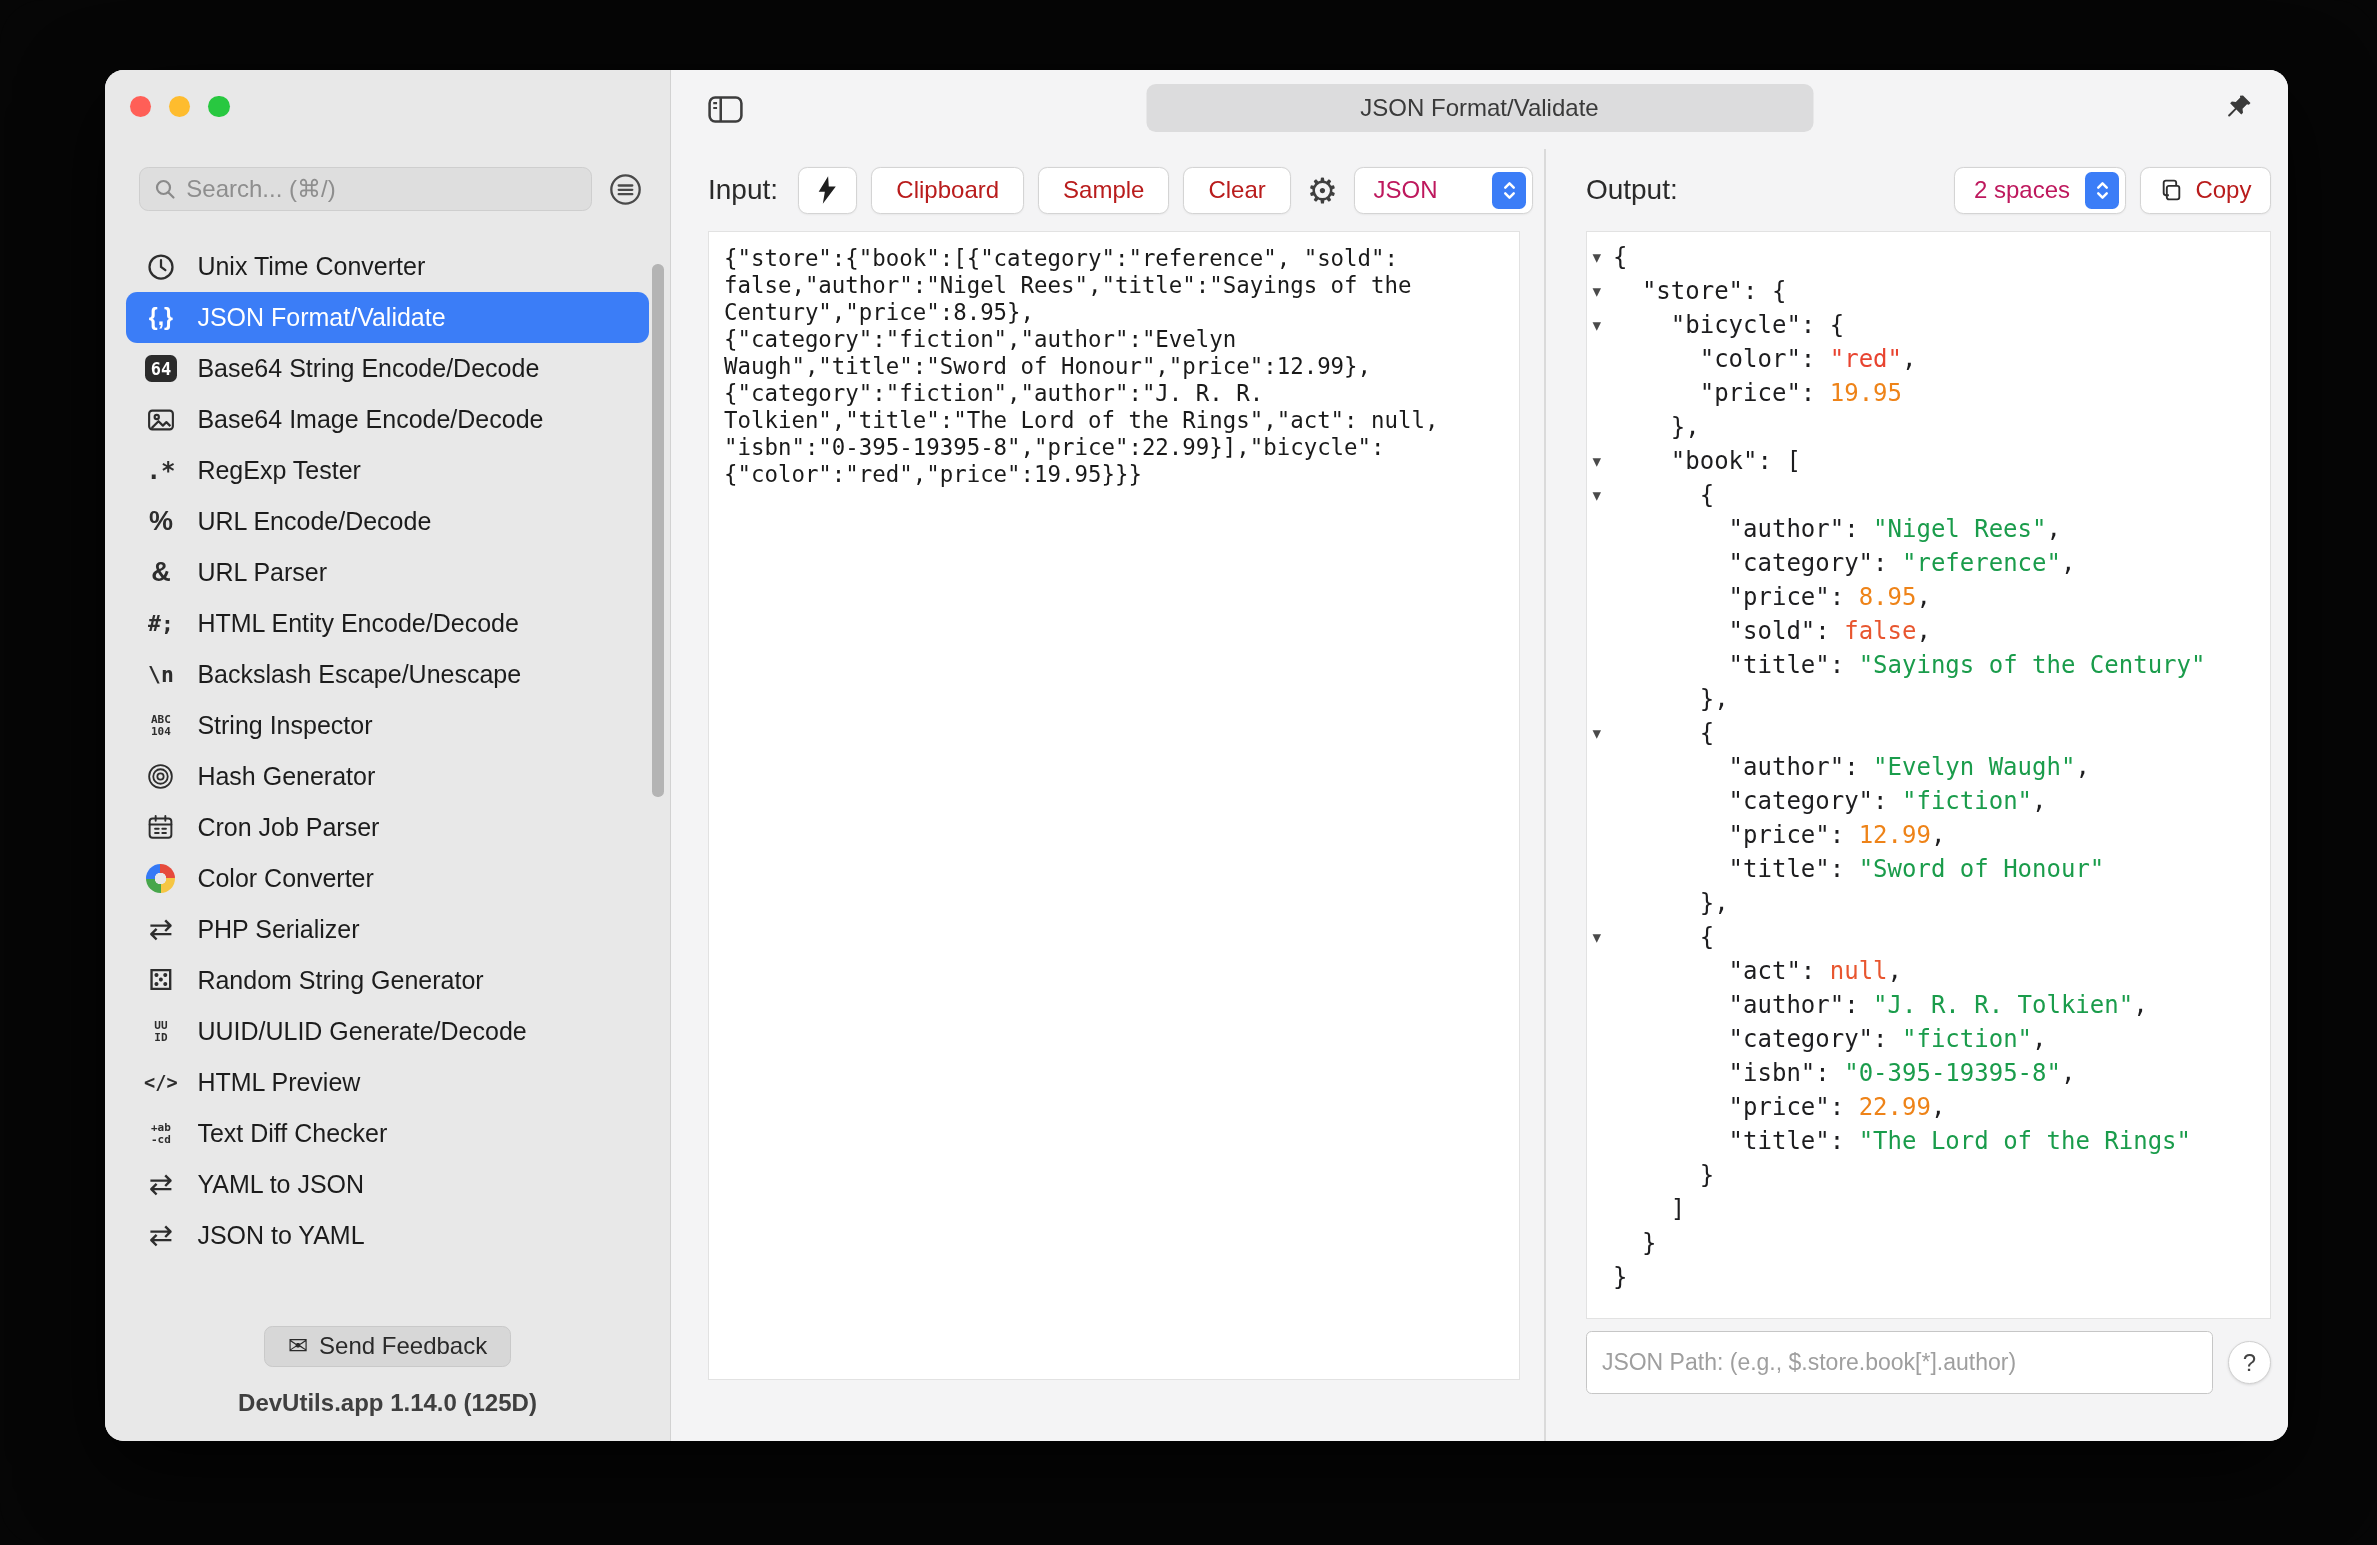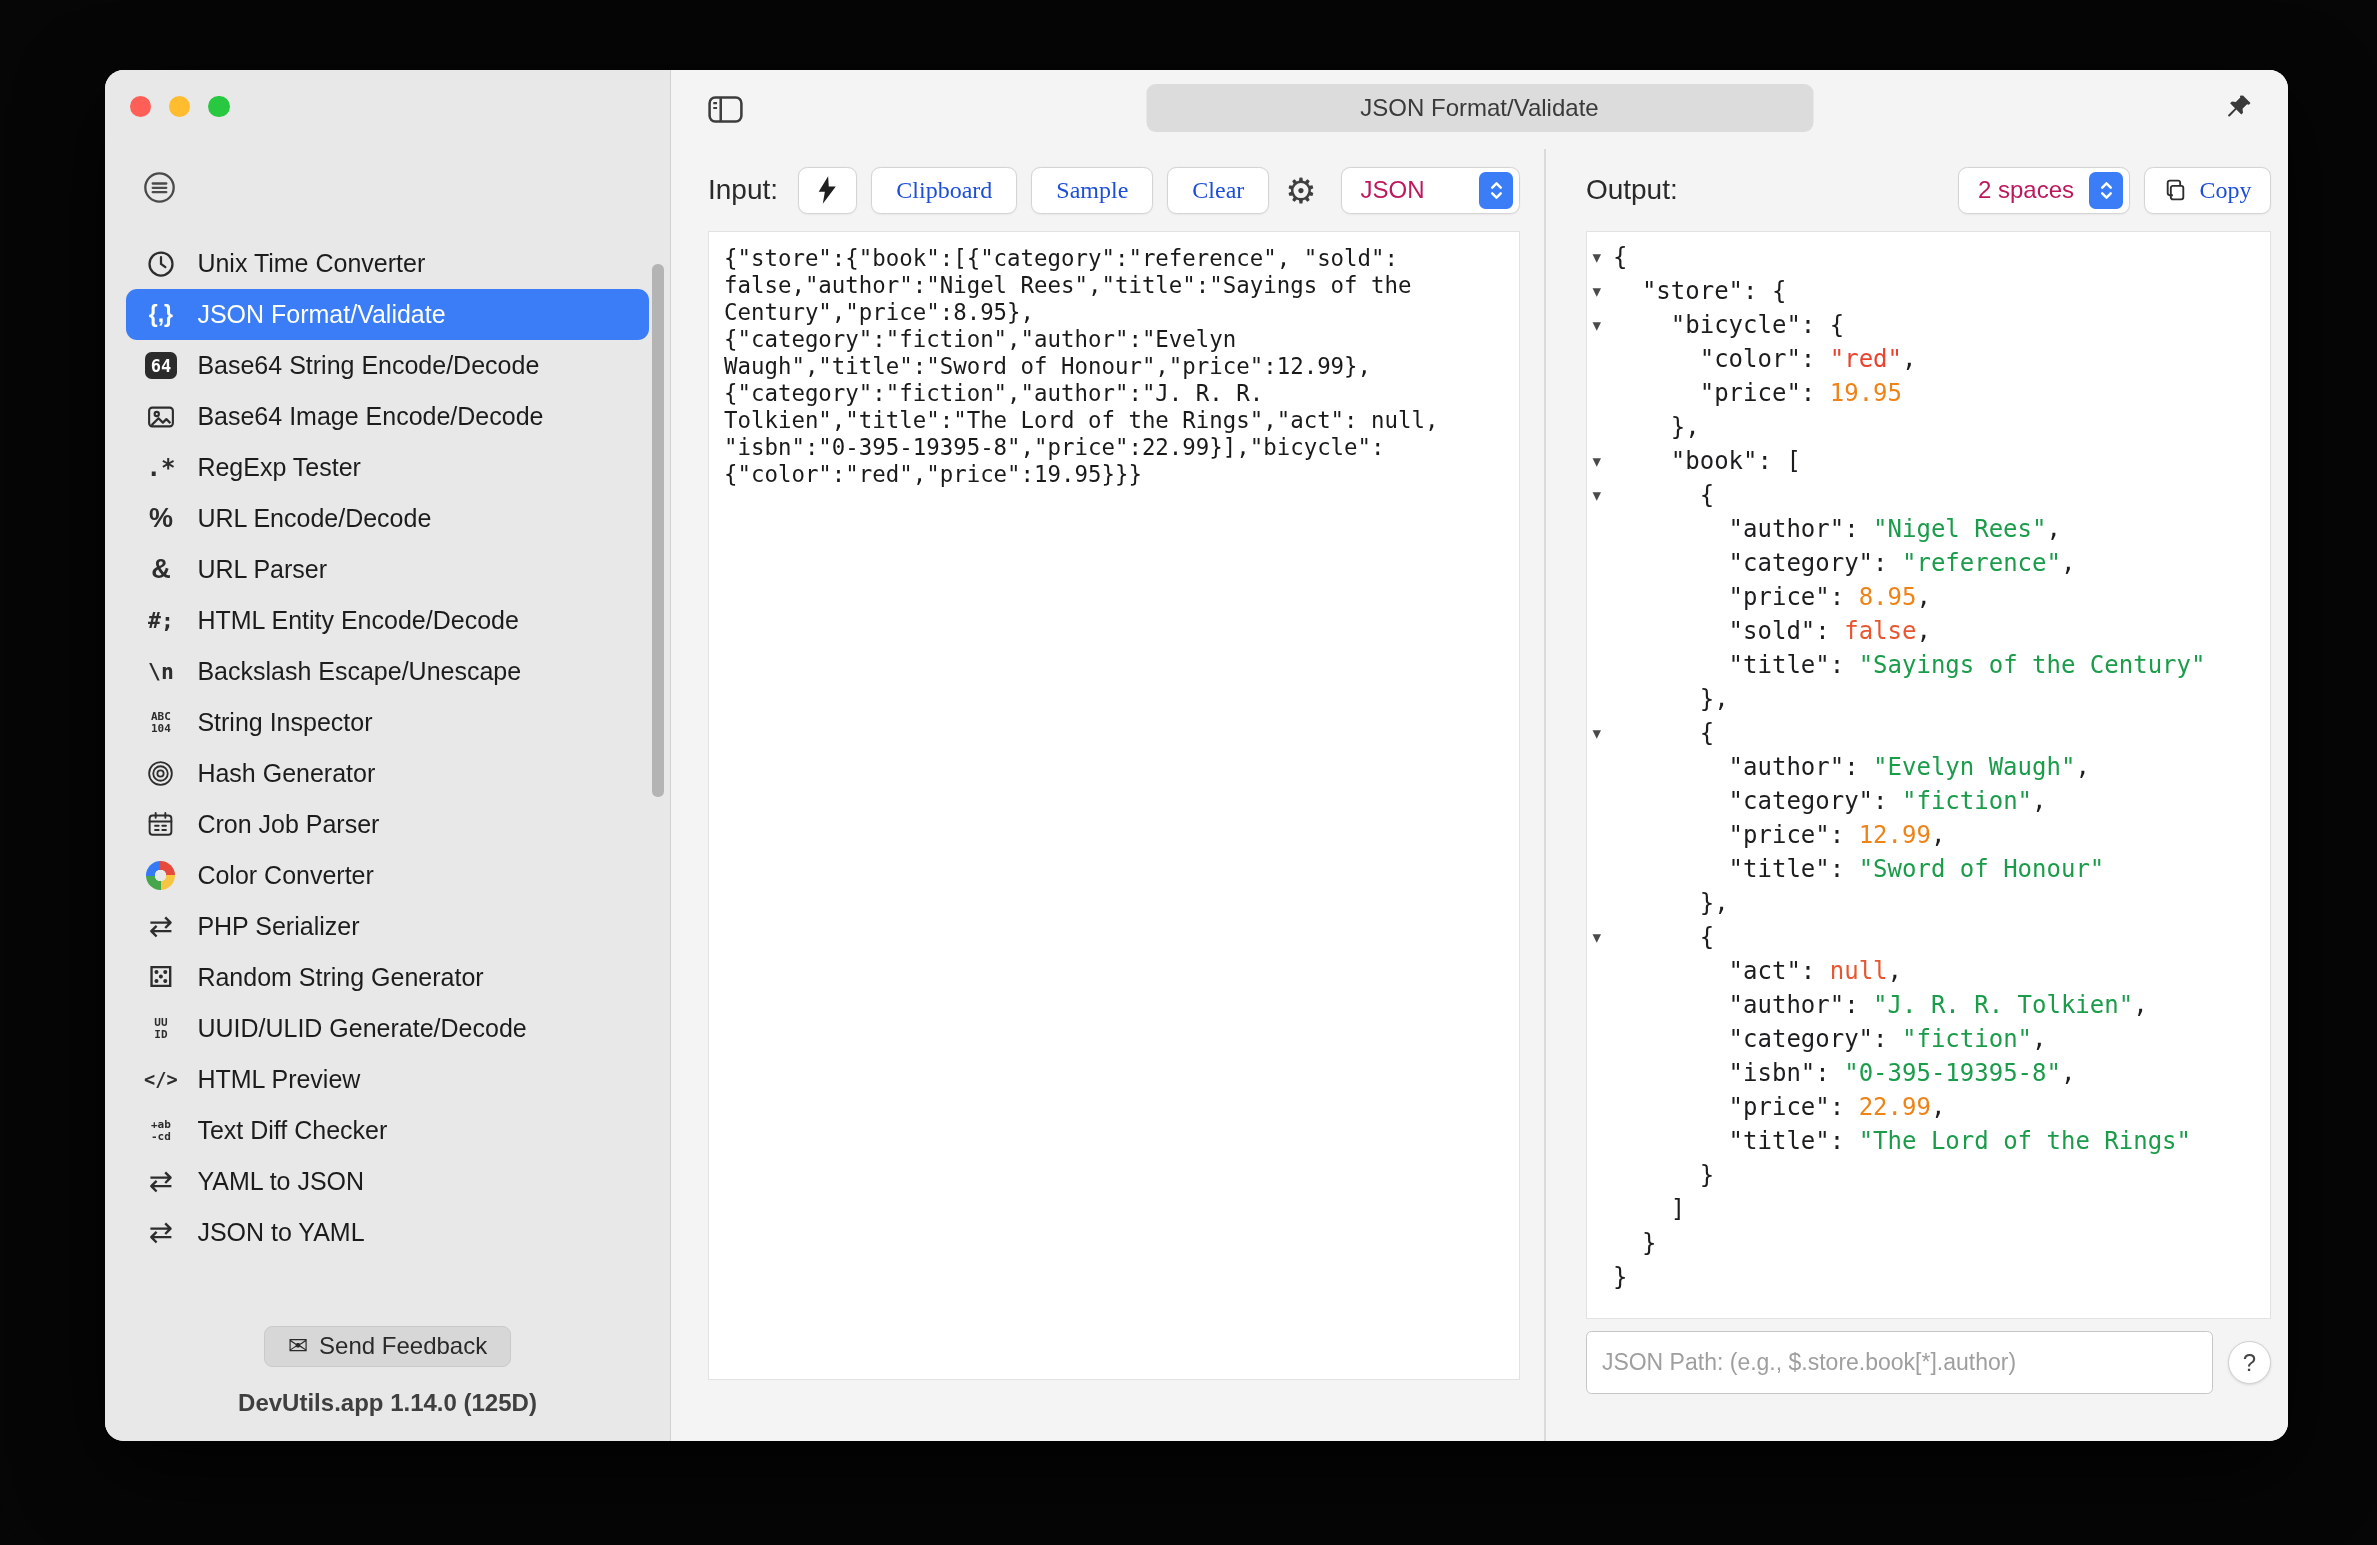--- a/index.html
+++ b/index.html
@@ -71,22 +71,22 @@
 
   .content { flex:1; display:flex; min-height:0; }
   .input-panel { width:873px; flex:none; display:flex; flex-direction:column; padding:0 24px 0 37px; min-height:0; }
   .vdivider { width:1.9px; background:#dadada; }
   .output-panel { flex:1; display:flex; flex-direction:column; padding:0 17px 0 40px; min-width:0; min-height:0; }
 
   .toolbar { height:82px; flex:none; display:flex; align-items:center; gap:14px; }
   .panel-label { font-size:28px; color:#2a2a2a; margin-right:5.6px; }
   .spacer { flex:1; }
   .btn { height:47px; background:#fff; border:0.9px solid #d4d4d4; border-radius:9.3px; padding:0 24px;
-    font-size:24px; color:#1d4ed8; display:flex; align-items:center; gap:11.2px; cursor:pointer;
-    box-shadow:0 0.9px 1.9px rgba(0,0,0,.05); font-family:Liberation Serif, serif; }
+    font-size:24px; color:#b91c1c; display:flex; align-items:center; gap:11.2px; cursor:pointer;
+    box-shadow:0 0.9px 1.9px rgba(0,0,0,.05); font-family:Liberation Sans, sans-serif; }
   .icon-btn { padding:0 18.6px; }
   .gear { border:none; background:transparent; font-size:35px; color:#3f3f3f; cursor:pointer;
     line-height:1; padding:0 1.9px; }
   .select { height:47px; background:#fff; border:0.9px solid #d4d4d4; border-radius:9.3px;
     display:flex; align-items:center; justify-content:space-between; gap:15px; padding:0 5.6px 0 18.6px;
     font-size:24px; color:#be185d; min-width:154px; cursor:pointer;
     box-shadow:0 0.9px 1.9px rgba(0,0,0,.05); }
   .select.format { min-width:179px; }
   .stepper { width:34px; height:37px; background:#3b7df7; border-radius:6.5px; display:flex;
     align-items:center; justify-content:center; flex:none; }
@@ -123,20 +123,27 @@
   <div class="window">
 
     <aside class="sidebar">
       <div class="traffic">
         <span class="tl red"></span>
         <span class="tl yellow"></span>
         <span class="tl green"></span>
       </div>
 
       <div class="search-row">
+        <div class="searchbox">
+          <svg width="24" height="24" viewBox="0 0 24 24" fill="none" stroke="#8a8a8a" stroke-width="2.2" stroke-linecap="round">
+              <circle cx="10.5" cy="10.5" r="6.5"></circle>
+              <path d="M15.5 15.5 20.5 20.5"></path>
+            </svg>
+          <input placeholder="Search... (⌘/)" style="">
+        </div>
         <button class="filterbtn">
           <svg width="37" height="37" viewBox="0 0 24 24" fill="none" stroke="#4a4a4a" stroke-width="1.5" stroke-linecap="round">
               <circle cx="12" cy="12" r="9.2"></circle>
               <path d="M7.6 9.4h8.8M7.6 12.2h8.8M7.6 15h8.8"></path>
             </svg>
         </button>
       </div>
 
       <nav class="tool-list">
           <div class="item">

